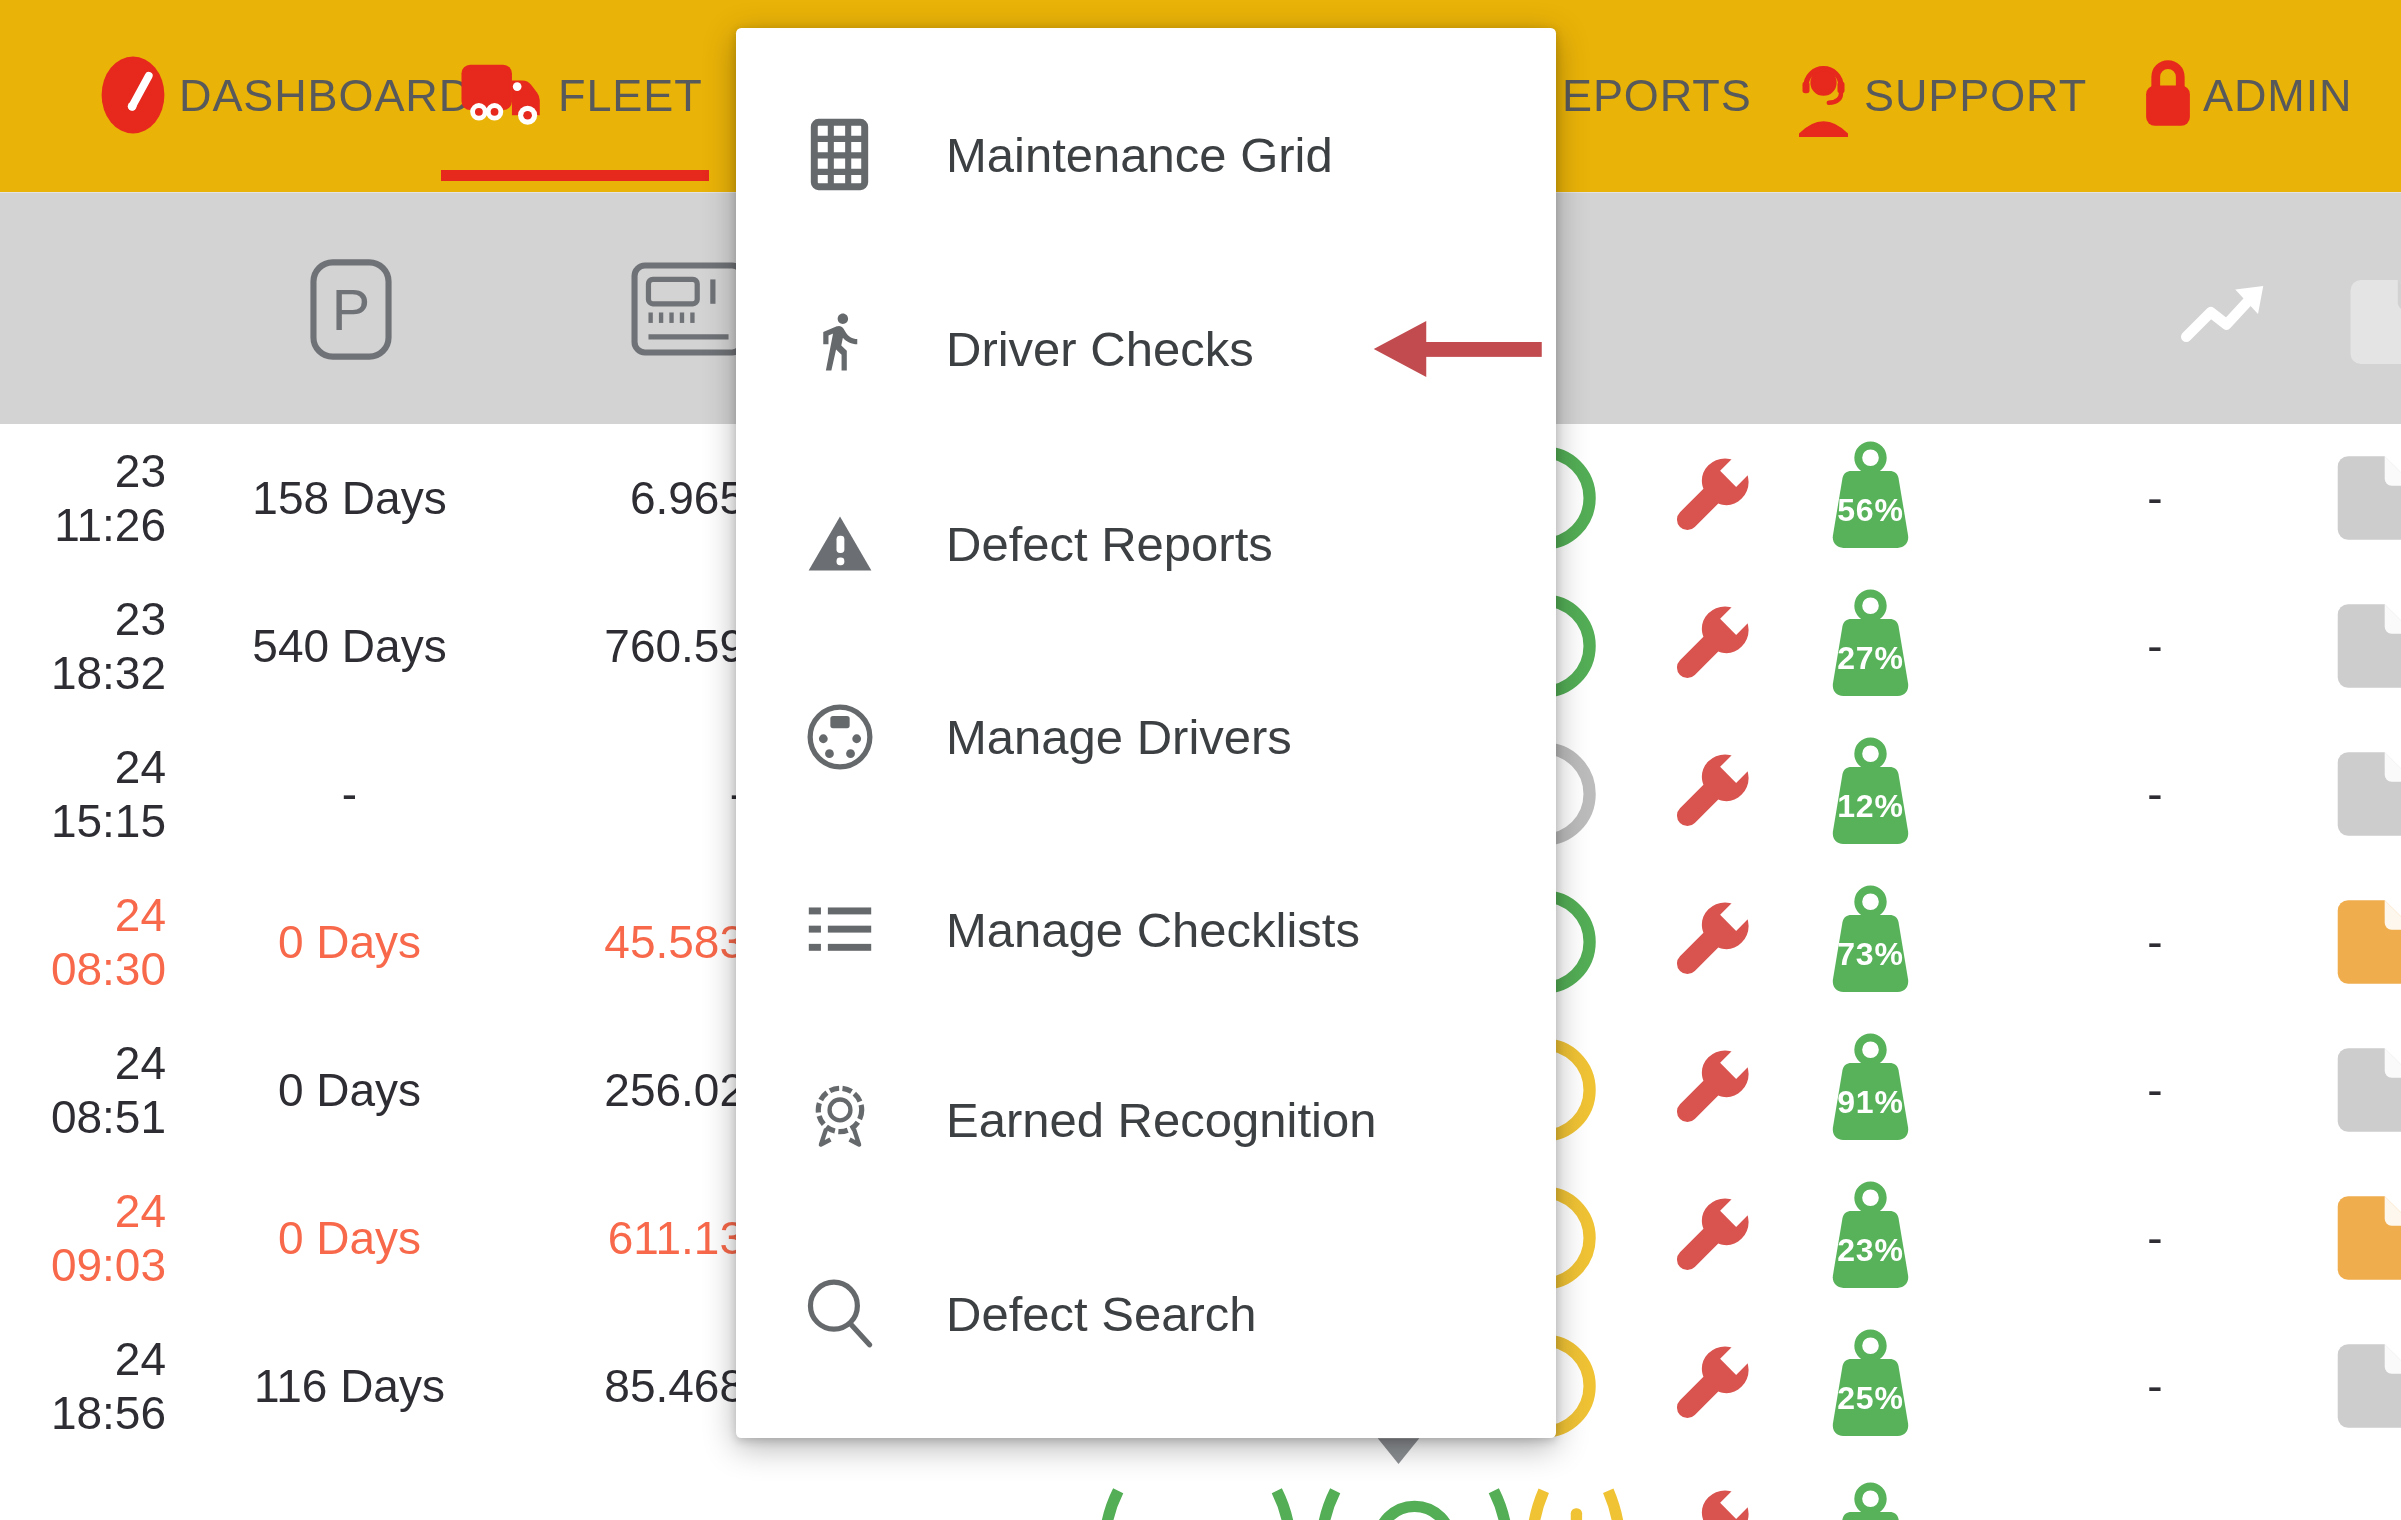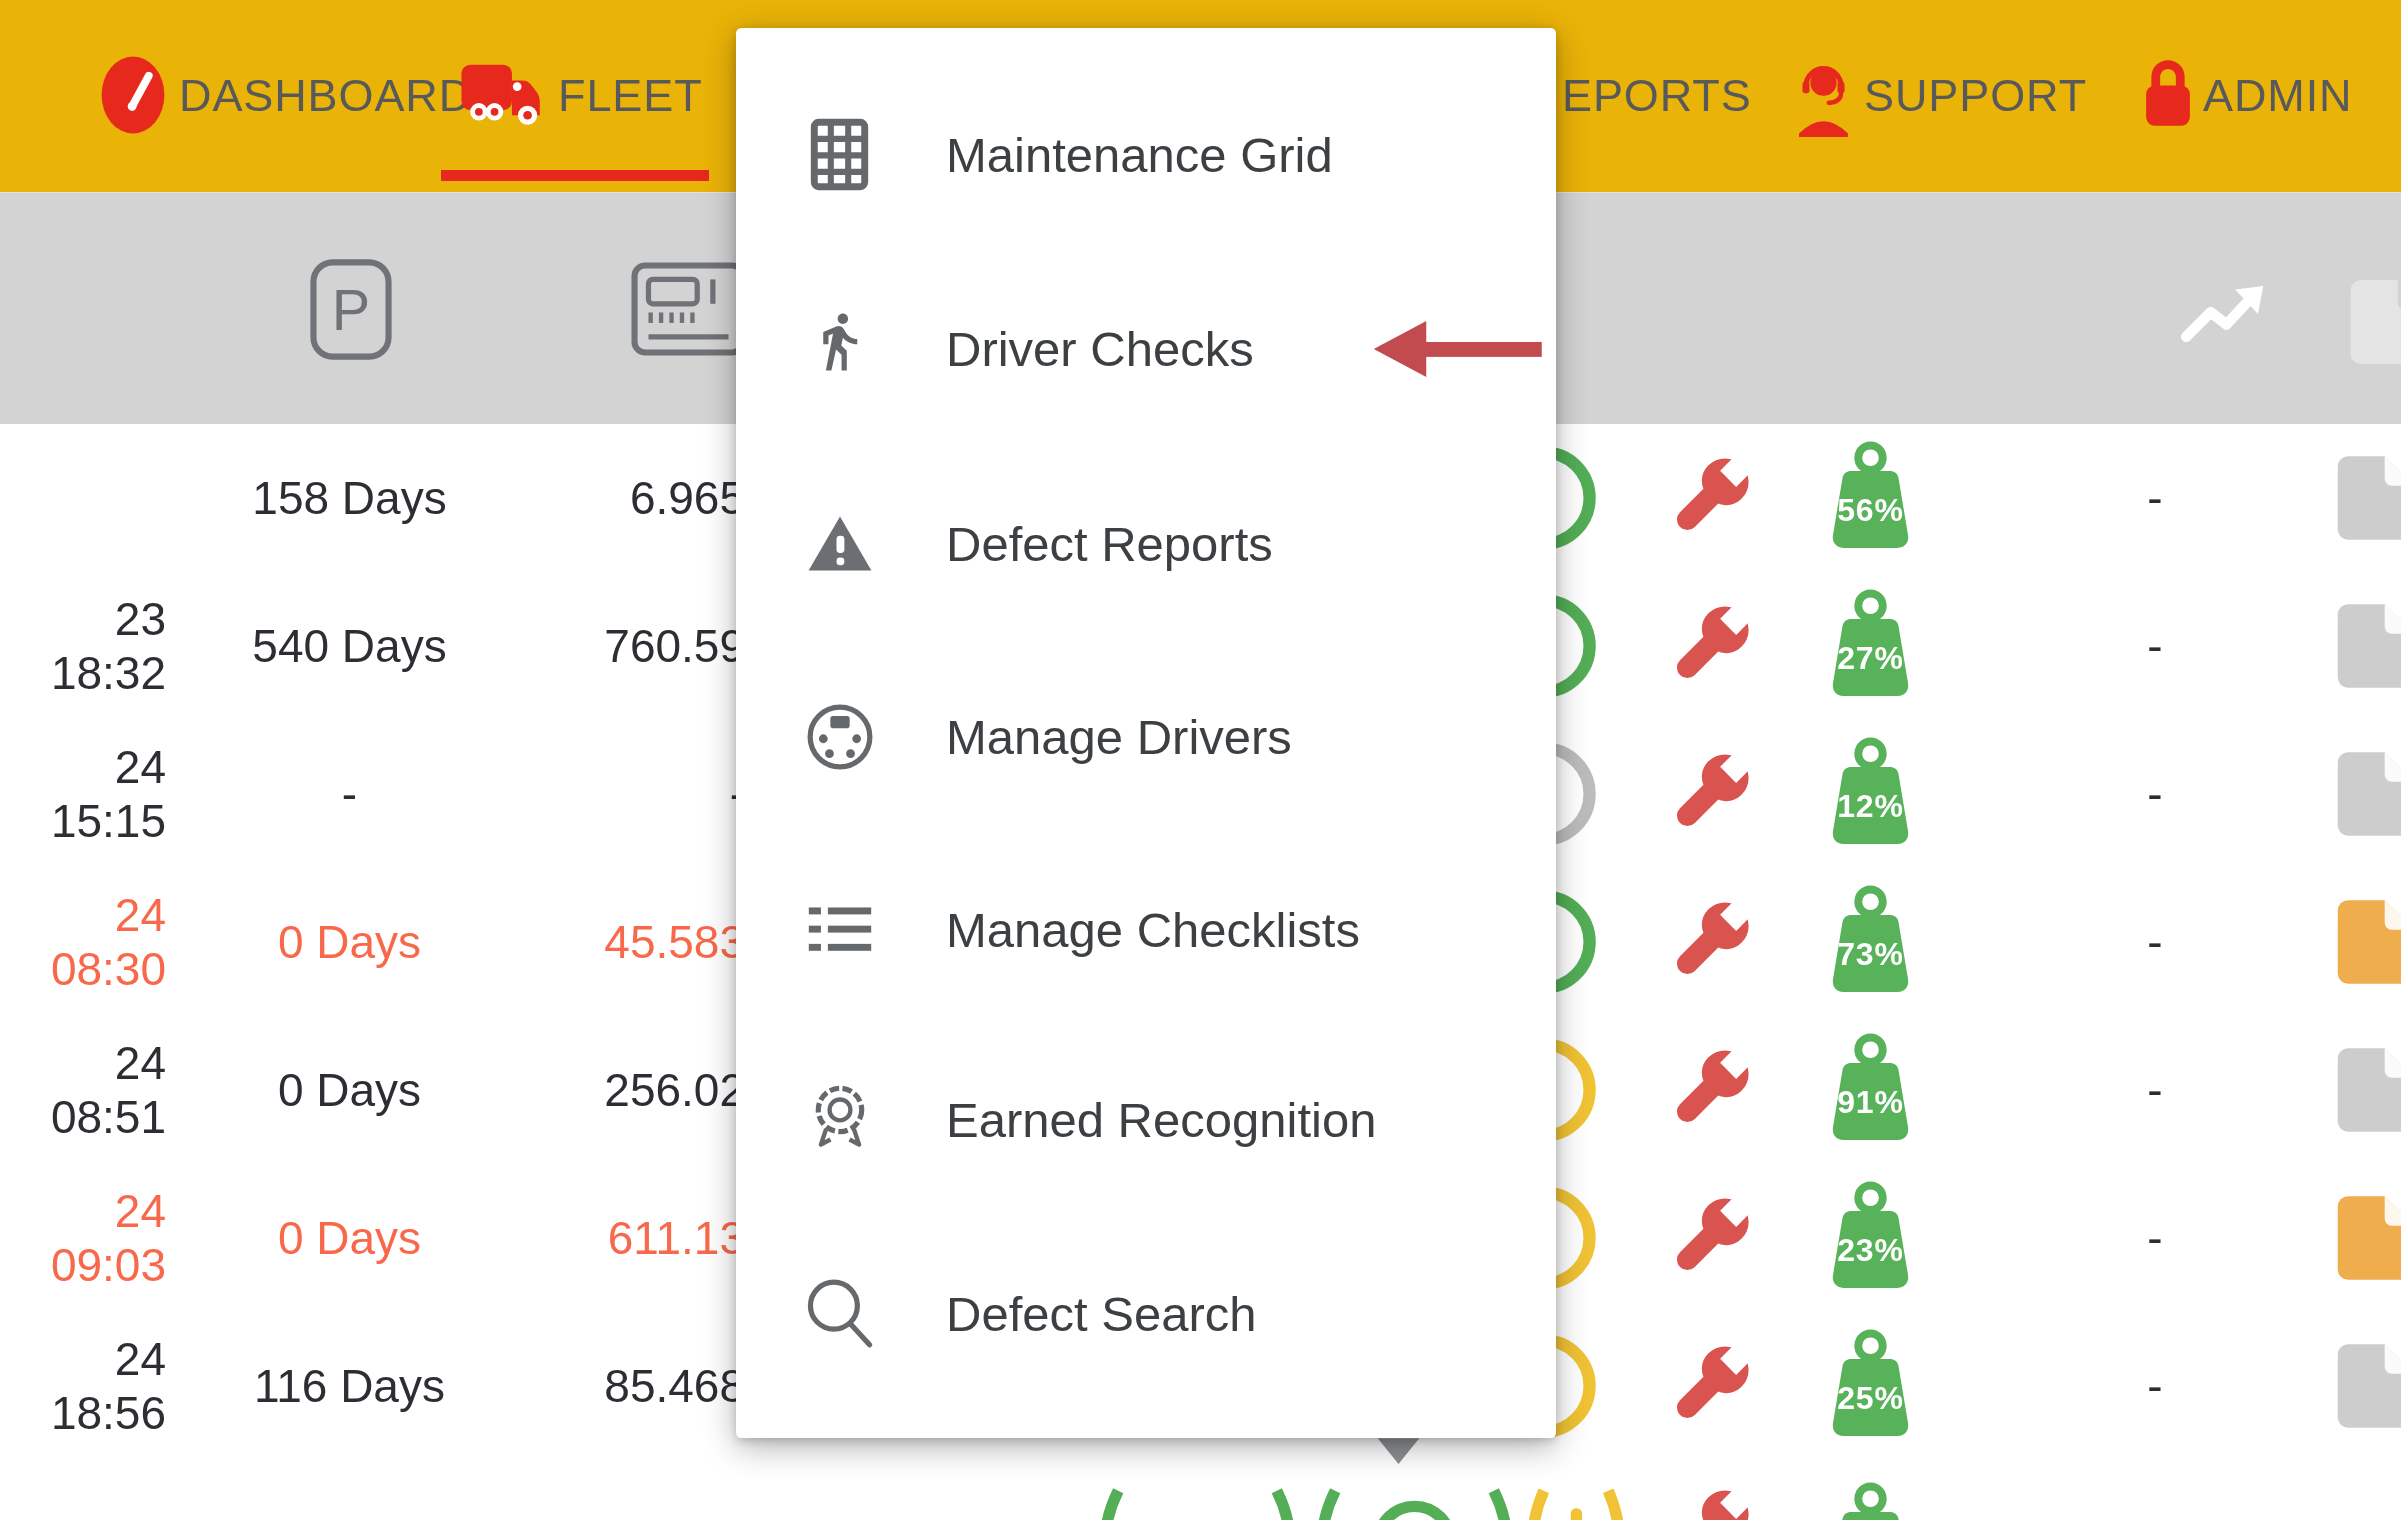--- a/index.html
+++ b/index.html
@@ -110,20 +110,21 @@
   <span class="abs" style="left:2347px;top:73px;">
     <svg width="84" height="114" viewBox="0 0 96 100">
       <path d="M16 2 h42 l34 34 v50 a12 12 0 0 1 -12 12 H16 A12 12 0 0 1 4 86 V14 A12 12 0 0 1 16 2 z" fill="#e4e4e4"></path>
       <path d="M58 2 l34 34 H66 a8 8 0 0 1 -8 -8 z" fill="#d2d2d2"></path>
     </svg>
   </span>
 </div>
 
 <div id="rows-host">
     <div class="row tone-dark" style="top: 424px; --ring: #53ae56; --file: #cdcdcd;">
+    <span class="cell cell-datetime">23 11:26</span>
     <span class="cell cell-days">158 Days</span>
     <span class="cell cell-mileage">6.965</span>
     <span class="icon-slot slot-ring">
       <svg width="114" height="114" viewBox="0 0 130 130">
         <circle cx="65" cy="65" r="52" fill="none" stroke="var(--ring)" stroke-width="14"></circle>
       </svg>
     </span>
     <span class="icon-slot slot-wrench">
       <svg width="96" height="96" viewBox="0 0 110 110">
         <g transform="rotate(45 55 55)">

